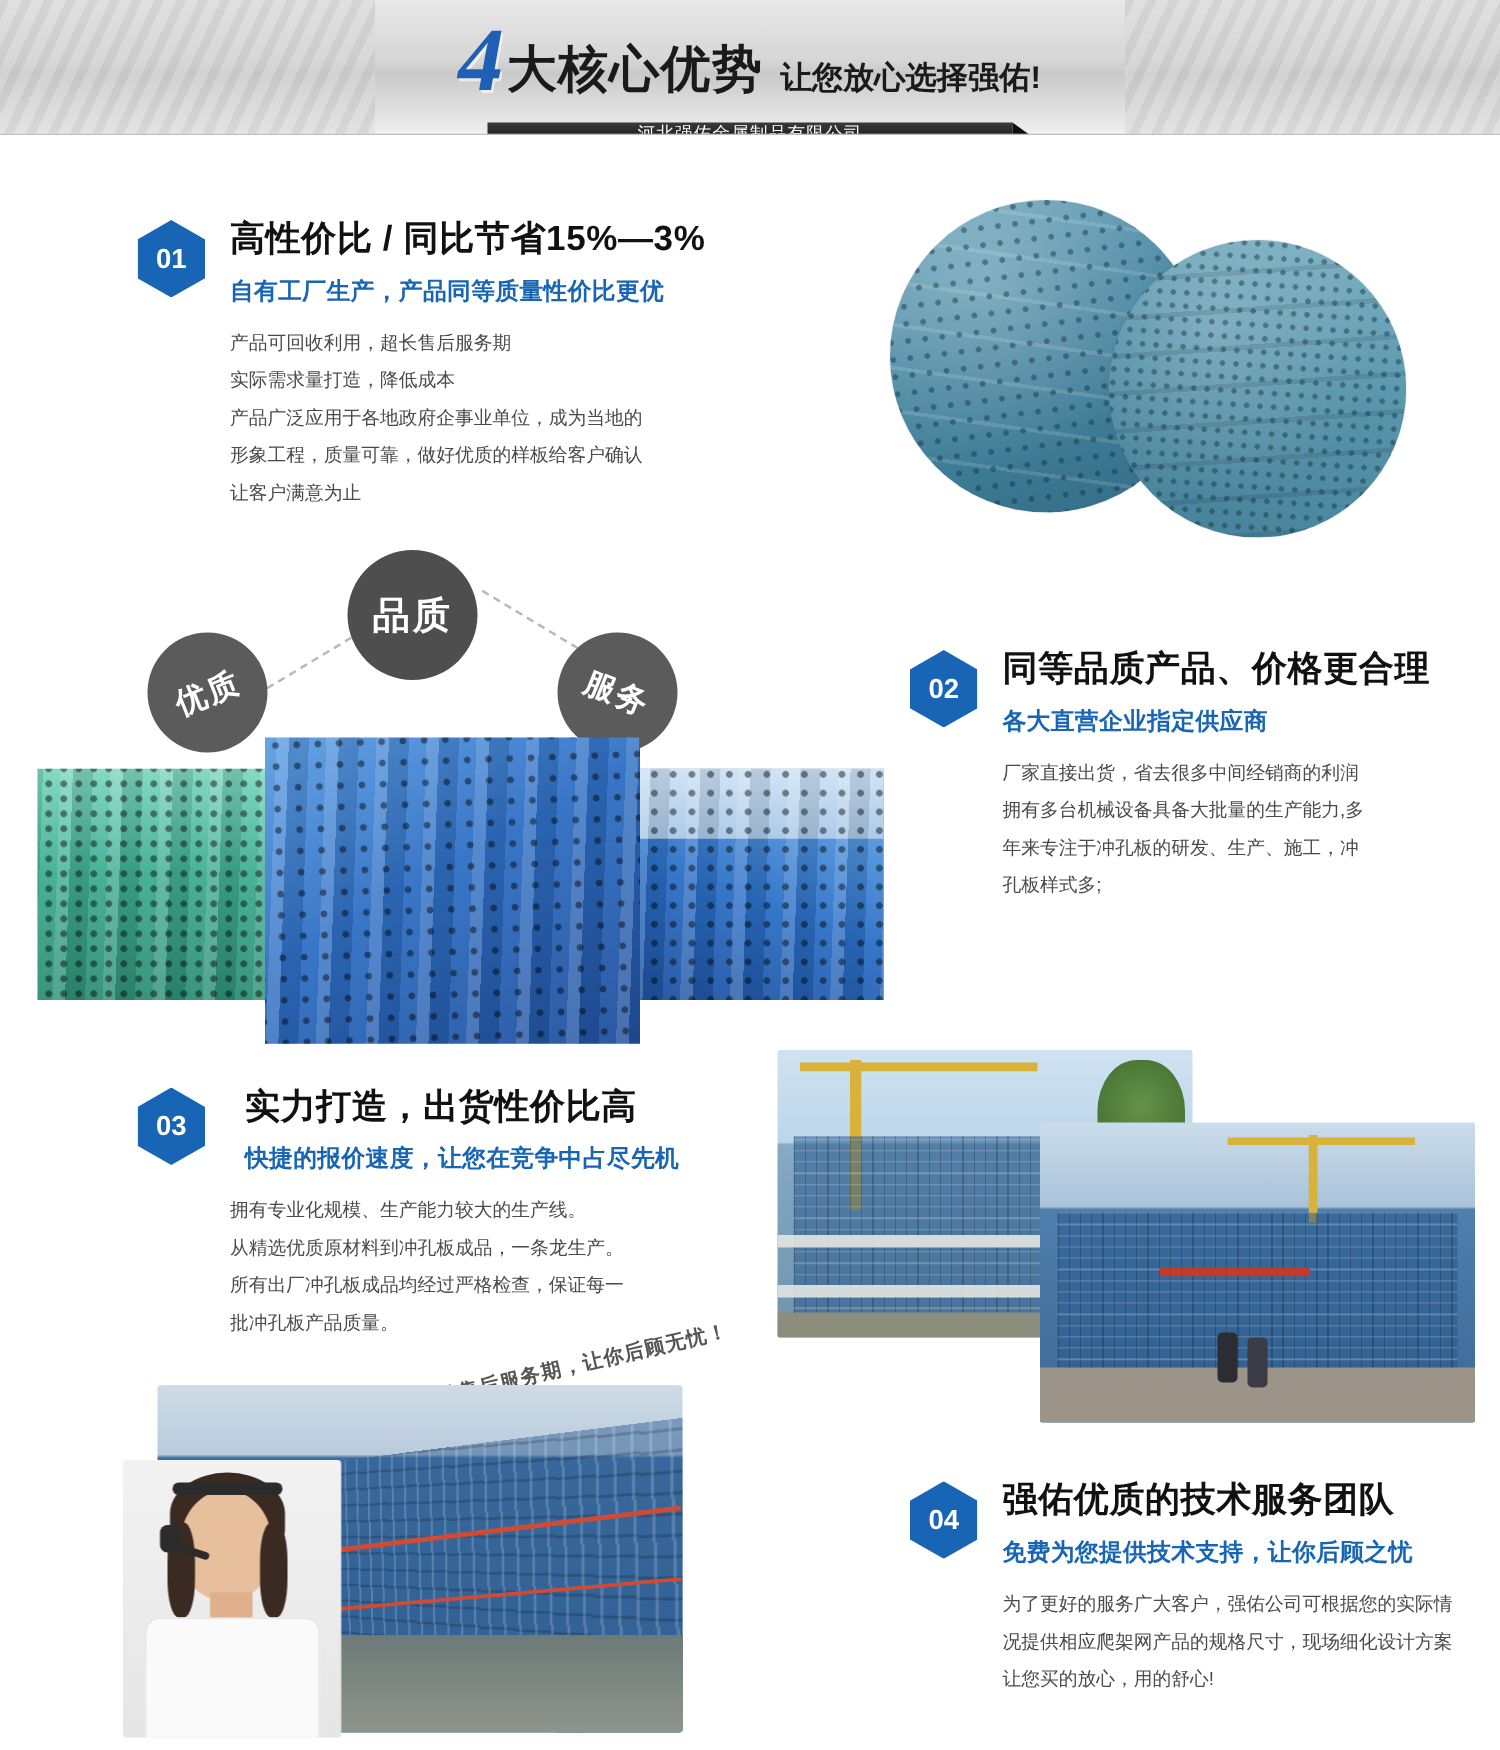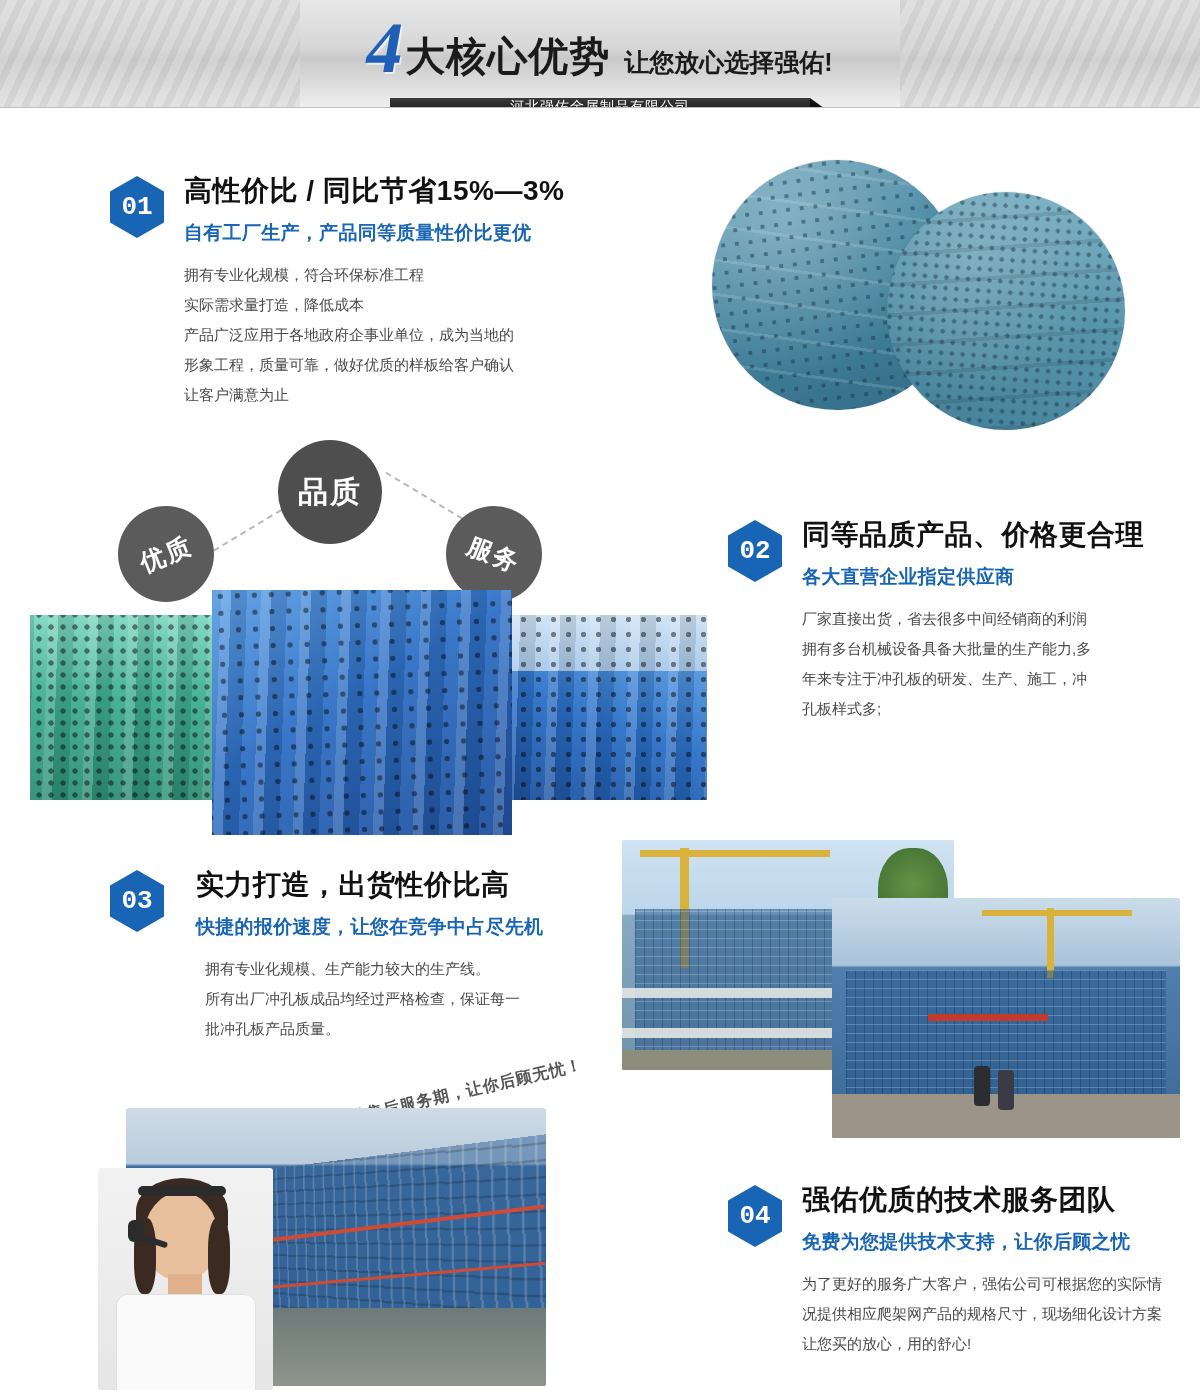--- a/index.html
+++ b/index.html
@@ -68,24 +68,24 @@
   .company-bar::after{
     content:""; position:absolute; right:-18px; top:0;
     border-top: 13px solid transparent; border-bottom: 13px solid transparent;
     border-left: 18px solid #111;
   }
 
   
   .num-badge {
     width: 54px; height: 62px;
     background: #1765b4;
-    color: #fff; font-size: 26px; font-weight: 700;
+    color: #fff; font-size: 22px; font-weight: 700;
     display: flex; align-items: center; justify-content: center;
     clip-path: polygon(50% 0%, 100% 25%, 100% 75%, 50% 100%, 0% 75%, 0% 25%);
-    font-family: Liberation Mono, monospace;
+    font-family: Liberation Sans, sans-serif;
   }
   .blk-title {
     font-size: 28px; font-weight: 700; color: #111; line-height: 1.1;
     letter-spacing: .5px;
   }
   .blk-sub {
     font-size: 19px; font-weight: 700; color: #1765b4; margin-top: 13px;
     letter-spacing: .3px;
   }
   .blk-body {
@@ -284,21 +284,21 @@
 
   <div class="sec" id="sec01">
     <div class="head">
       <div class="num-badge">01</div>
       <div class="txt">
         <div class="blk-title">高性价比 / 同比节省15%—3%</div>
         <div class="blk-sub">自有工厂生产，产品同等质量性价比更优</div>
       </div>
     </div>
     <div class="blk-body" style="margin-left:74px;">
-      <div>拥有专业化规模，符合环保标准工程</div>
+      <div>产品可回收利用，超长售后服务期</div>
       <div>实际需求量打造，降低成本</div>
       <div>产品广泛应用于各地政府企事业单位，成为当地的</div>
       <div>形象工程，质量可靠，做好优质的样板给客户确认</div>
       <div>让客户满意为止</div>
     </div>
   </div>
 
   <div id="circles">
     <div class="circ circ-a">
       <div class="slats"></div>
@@ -351,22 +351,23 @@
   </div>
 
   <div class="sec" id="sec03">
     <div class="head">
       <div class="num-badge">03</div>
       <div class="txt">
         <div class="blk-title">实力打造，出货性价比高</div>
         <div class="blk-sub">快捷的报价速度，让您在竞争中占尽先机</div>
       </div>
     </div>
-    <div class="blk-body" style="margin-left:95px;">
+    <div class="blk-body" style="margin-left:74px;">
       <div>拥有专业化规模、生产能力较大的生产线。</div>
+      <div>从精选优质原材料到冲孔板成品，一条龙生产。</div>
       <div>所有出厂冲孔板成品均经过严格检查，保证每一</div>
       <div>批冲孔板产品质量。</div>
     </div>
   </div>
 
   <div id="constr">
     <div class="cph cph-1">
       <div class="tree"></div>
       <div class="crane crane-mast"></div>
       <div class="crane crane-jib"></div>

